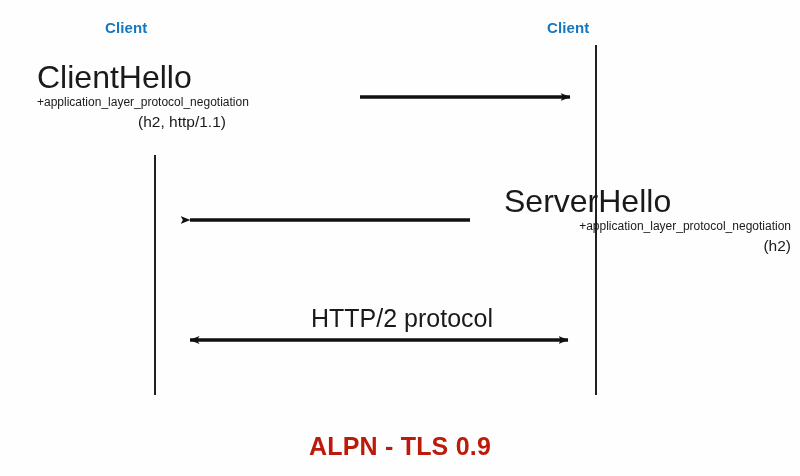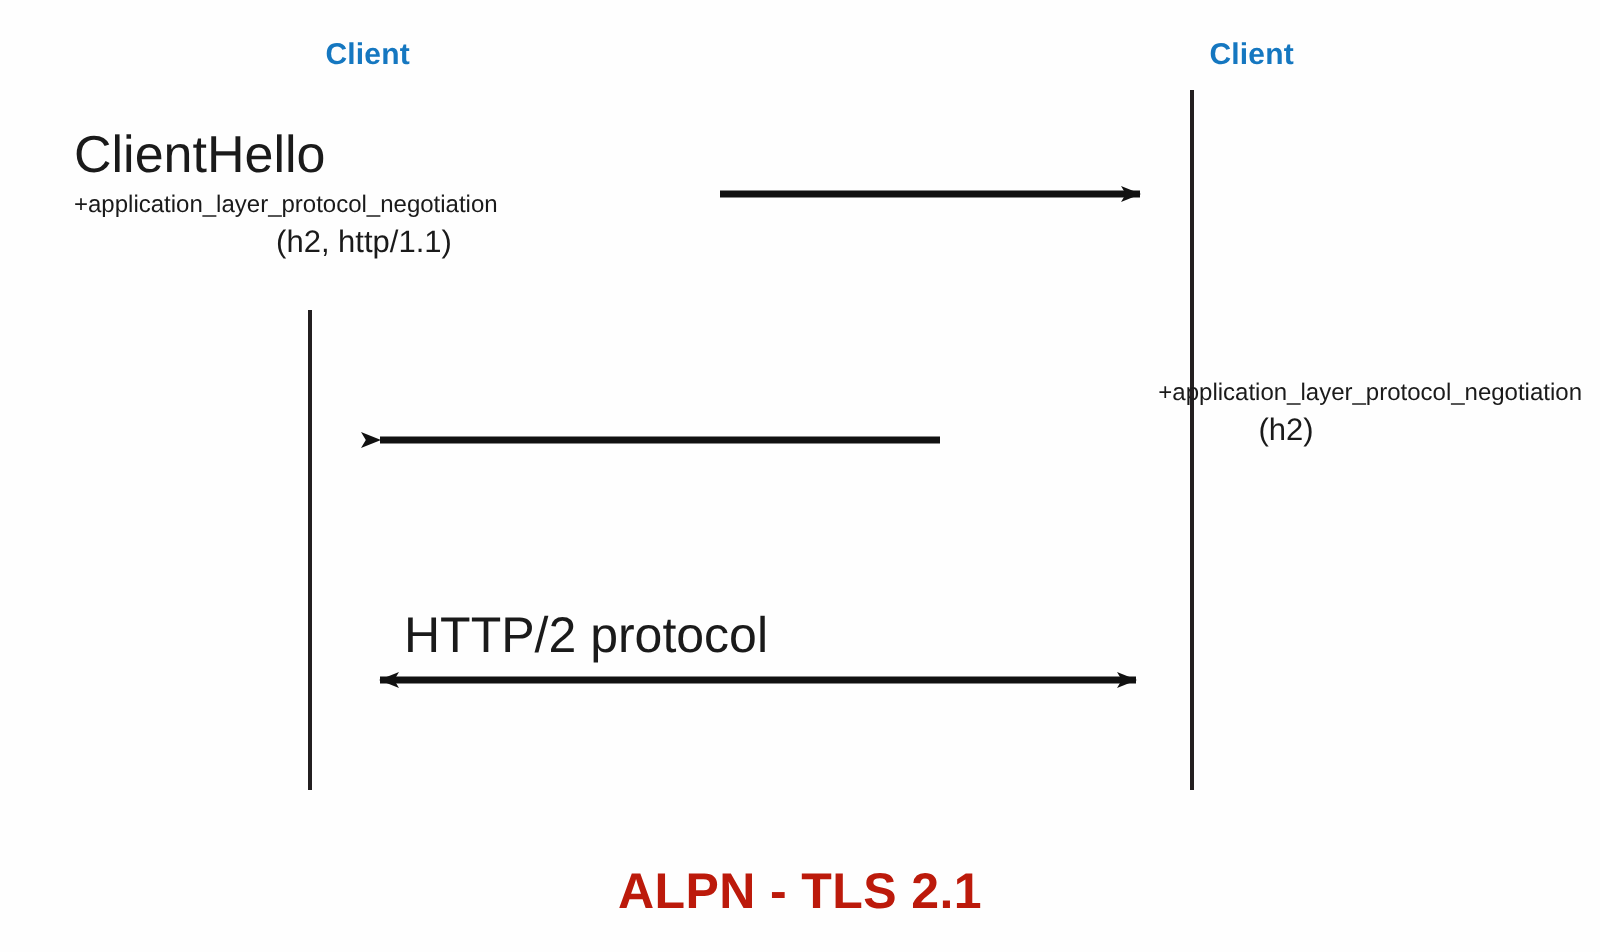--- a/index.html
+++ b/index.html
@@ -18,21 +18,21 @@
     width: 800px;
     height: 476px;
   }
 
   
   .participant-label {
     position: absolute;
     font-size: 15px;
     font-weight: bold;
     color: #1577c0;
-    text-align: right;
+    text-align: left;
     white-space: nowrap;
     letter-spacing: 0.1px;
   }
   #client-label { left: 105px; top: 19px; width: 100px; }
   #server-label { left: 547px; top: 19px; width: 100px; }
 
   
   .lifeline {
     position: absolute;
     width: 2px;
@@ -40,34 +40,33 @@
   }
   #client-lifeline { left: 154px; top: 155px; height: 240px; }
   #server-lifeline { left: 595px; top: 45px; height: 350px; }
 
   
   .msg-block {
     position: absolute;
     color: #1a1a1a;
   }
   .msg-title {
-    font-size: 26px;
+    font-size: 32px;
     line-height: 30px;
     white-space: nowrap;
   }
   .msg-sub {
     font-size: 12px;
     line-height: 20px;
     white-space: nowrap;
   }
   .msg-params {
     font-size: 15.5px;
     line-height: 20px;
     white-space: nowrap;
-    text-align: center;
   }
 
   #clienthello-block {
     left: 37px;
     top: 62px;
     width: 290px;
     text-align: left;
   }
   #clienthello-block .msg-params { text-align: center; }
 
@@ -78,21 +77,21 @@
     text-align: right;
   }
   #serverhello-block .msg-title { text-align: left; padding-left: 9px; }
 
   
   .arrow-label {
     position: absolute;
     font-size: 25px;
     line-height: 30px;
     color: #1a1a1a;
-    text-align: left;
+    text-align: center;
     white-space: nowrap;
   }
   #http2-label { left: 202px; top: 303px; width: 400px; }
 
   
   #arrow-layer {
     position: absolute;
     left: 0;
     top: 0;
     width: 800px;
@@ -127,20 +126,21 @@
 
   <div class="lifeline" id="server-lifeline"></div>
 
   <div class="msg-block" id="clienthello-block">
     <div class="msg-title">ClientHello</div>
     <div class="msg-sub">+application_layer_protocol_negotiation</div>
     <div class="msg-params">(h2, http/1.1)</div>
   </div>
 
   <div class="msg-block" id="serverhello-block">
+    <div class="msg-title">ServerHello</div>
     <div class="msg-sub">+application_layer_protocol_negotiation</div>
     <div class="msg-params">(h2)</div>
   </div>
 
   <div class="arrow-label" id="http2-label">HTTP/2 protocol</div>
 
   <svg id="arrow-layer" viewBox="0 0 800 476" width="800" height="476">
     <defs>
       <marker id="head-right" markerWidth="10" markerHeight="8" refX="9.5" refY="4" orient="auto" markerUnits="userSpaceOnUse">
         <path d="M0,0 L10,4 L0,8 L2.4,4 Z" fill="#111111"></path>
@@ -150,15 +150,15 @@
       </marker>
     </defs>
 
     <line x1="360" y1="97" x2="570" y2="97" stroke="#111111" stroke-width="3.4" marker-end="url(#head-right)"></line>
 
     <line x1="470" y1="220" x2="190" y2="220" stroke="#111111" stroke-width="3.4" marker-end="url(#head-left)"></line>
 
     <line x1="190" y1="340" x2="568" y2="340" stroke="#111111" stroke-width="3.6" marker-start="url(#head-left)" marker-end="url(#head-right)"></line>
   </svg>
 
-  <div id="diagram-title">ALPN - TLS 2.1</div>
+  <div id="diagram-title">ALPN - TLS 0.9</div>
 
 </div>
 
 </body></html>

